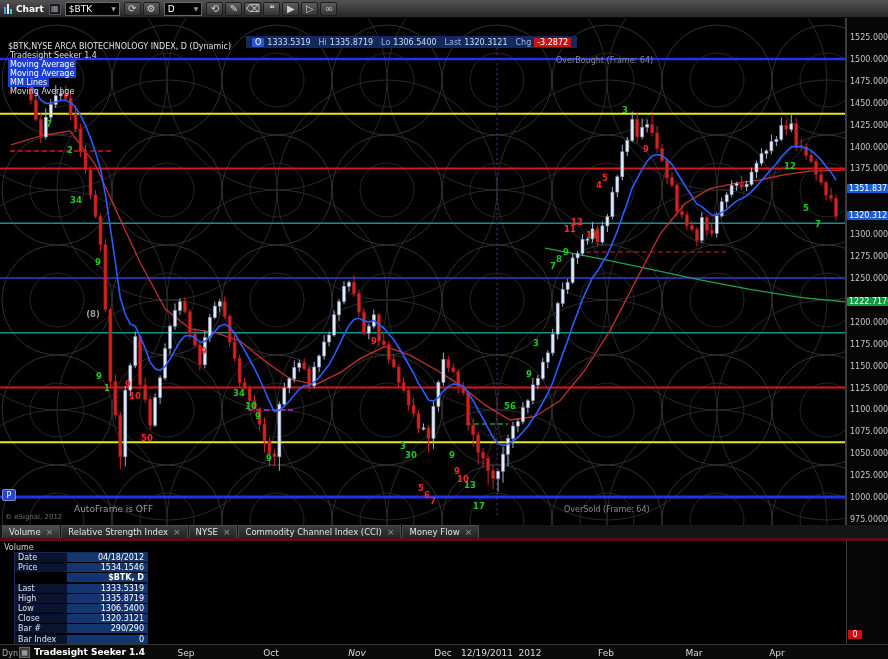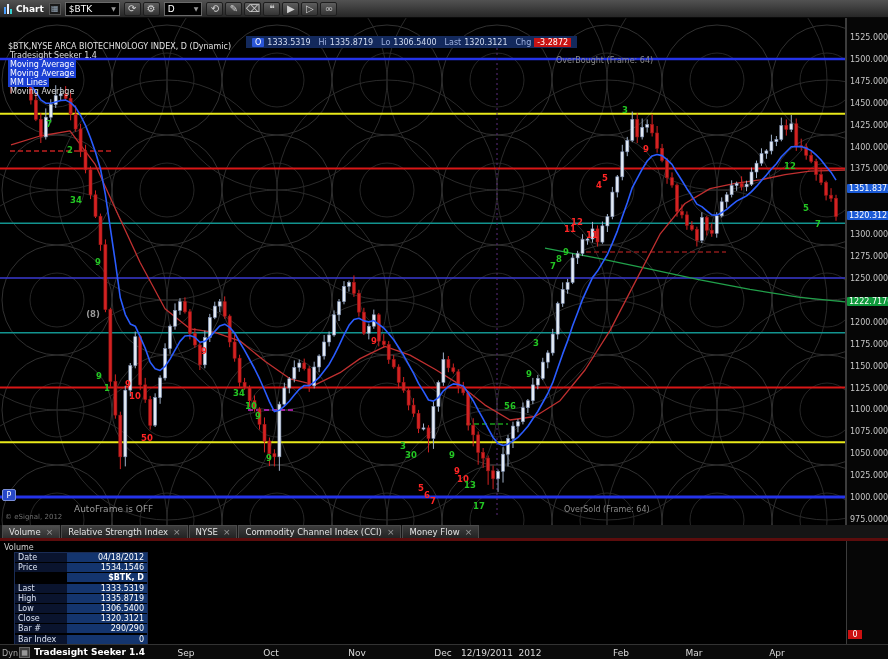--- a/index.html
+++ b/index.html
@@ -737,20 +737,20 @@
 <div class="volume-axis">
   <span class="vol-badge">0</span>
 </div>
 
 <div class="time-axis" id="time-axis">
   <span class="status-mode">Dyn</span>
   <span class="status-box">▦</span>
   <span class="status-study">Tradesight Seeker 1.4</span>
 <span class="ta-label" style="left: 186px;">Sep</span>
     <span class="ta-label" style="left: 271px;">Oct</span>
-    <span class="ta-label" style="left: 357px;">Nov</span>
+    <span class="ta-label" style="left: 357px; font-style: italic;">Nov</span>
     <span class="ta-label" style="left: 443px;">Dec</span>
     <span class="ta-label" style="left: 487px; text-align: center;">12/19/2011</span>
     <span class="ta-label" style="left: 530px;">2012</span>
-    <span class="ta-label" style="left: 621px;">Feb</span>
+    <span class="ta-label" style="left: 606px;">Feb</span>
     <span class="ta-label" style="left: 694px;">Mar</span>
     <span class="ta-label" style="left: 777px;">Apr</span>
   </div>
 
 </body></html>

